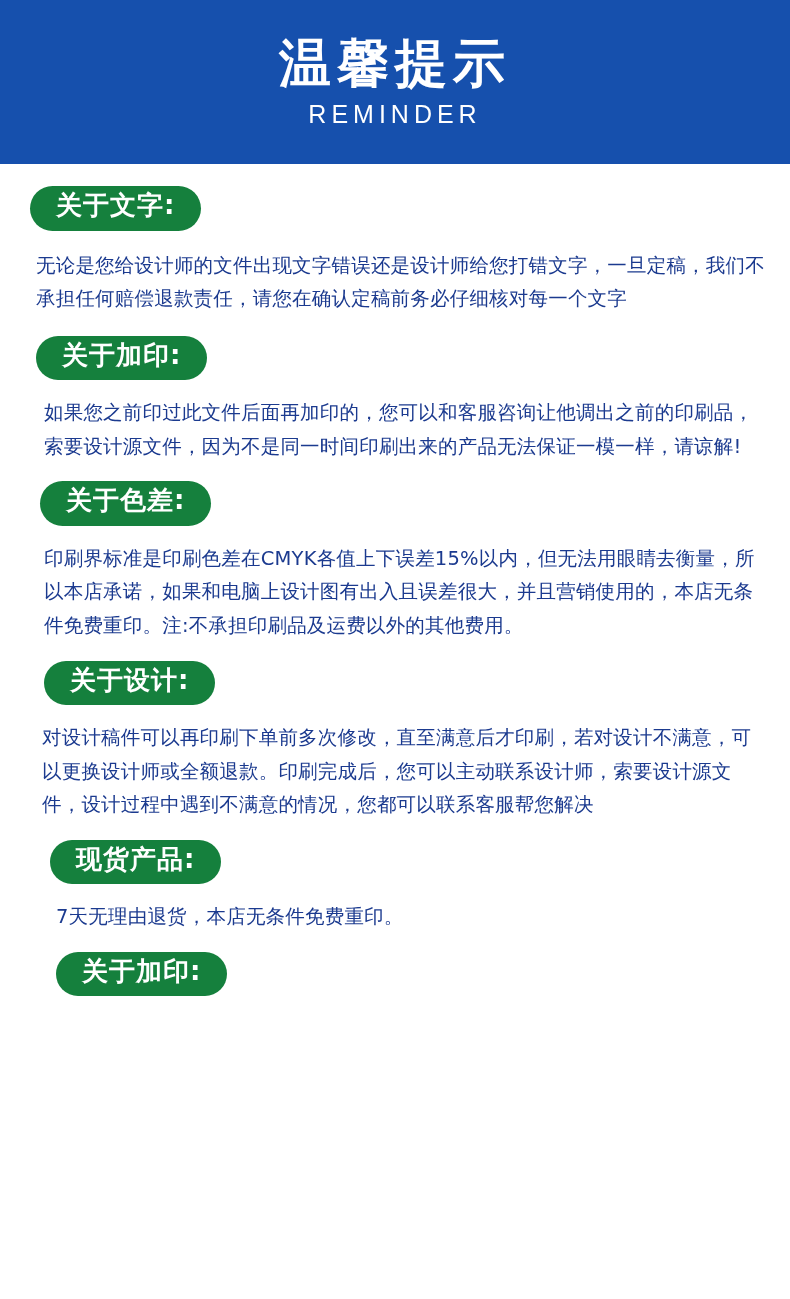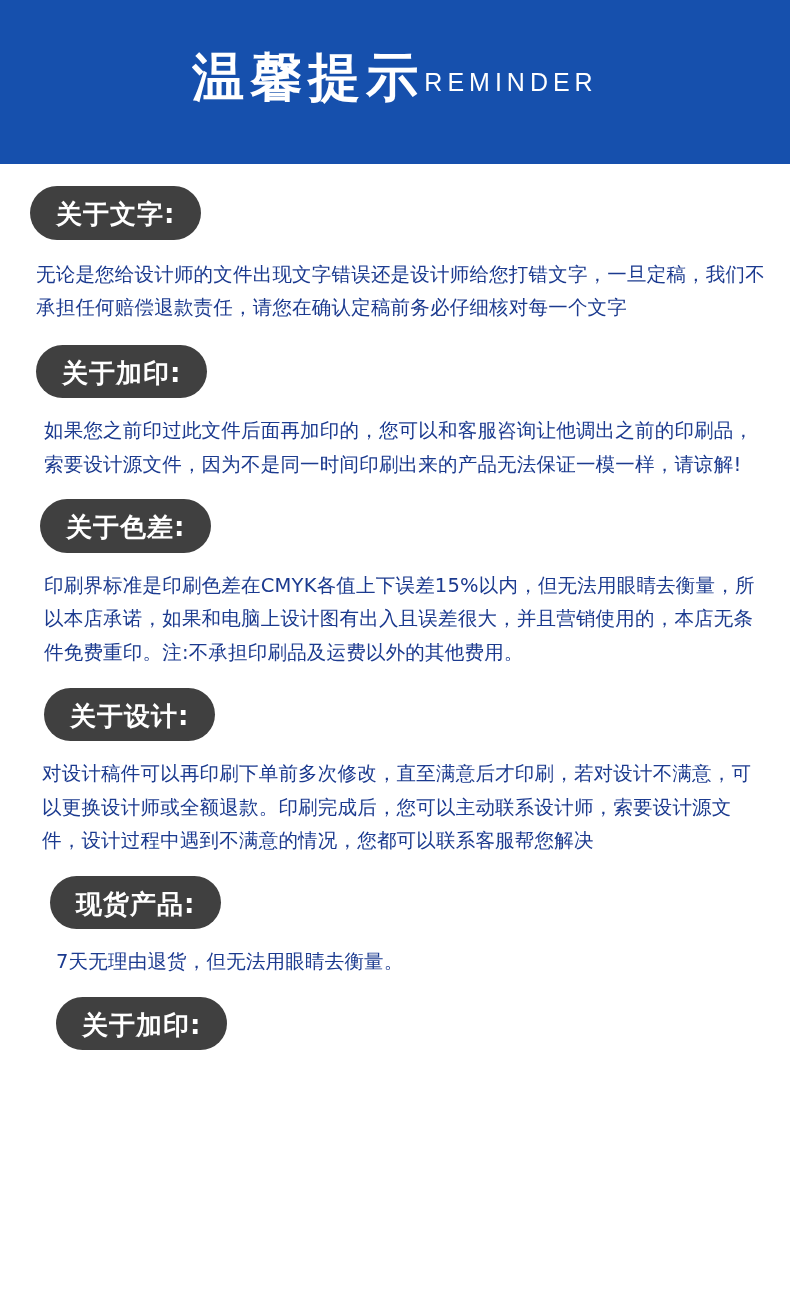--- a/index.html
+++ b/index.html
@@ -18,20 +18,21 @@
     width: 790px;
     height: 1299px;
     background: #ffffff;
     box-sizing: border-box;
   }
   .banner {
     width: 790px;
     height: 164px;
     background: #1650ad;
     display: flex;
+    flex-direction: column;
     align-items: center;
     justify-content: center;
     box-sizing: border-box;
   }
   .banner-title {
     color: #ffffff;
     font-size: 52px;
     font-weight: bold;
     letter-spacing: 6px;
     line-height: 1.1;
@@ -46,26 +47,26 @@
     font-family: "Liberation Sans", sans-serif;
   }
   .content {
     padding: 22px 0 10px 0;
   }
   .section {
     margin-bottom: 4px;
   }
   .pill {
     display: inline-block;
-    background: #404040;
+    background: #15803d;
     color: #ffffff;
     font-size: 26px;
     font-weight: bold;
     border-radius: 28px;
-    padding: 14px 26px 11px 26px;
+    padding: 5px 26px 11px 26px;
     margin-left: 36px;
     line-height: 1.1;
     letter-spacing: 1px;
     font-family: "DejaVu Sans", "Liberation Sans", sans-serif;
   }
   .body-text {
     color: #1b3a8f;
     font-size: 19.5px;
     line-height: 1.72;
     margin: 16px 22px 18px 42px;
@@ -113,21 +114,21 @@
       <div class="body-text">印刷界标准是印刷色差在CMYK各值上下误差15%以内，但无法用眼睛去衡量，所以本店承诺，如果和电脑上设计图有出入且误差很大，并且营销使用的，本店无条件免费重印。注:不承担印刷品及运费以外的其他费用。</div>
     </div>
 
     <div class="section sec-4">
       <div class="pill">关于设计:</div>
       <div class="body-text">对设计稿件可以再印刷下单前多次修改，直至满意后才印刷，若对设计不满意，可以更换设计师或全额退款。印刷完成后，您可以主动联系设计师，索要设计源文件，设计过程中遇到不满意的情况，您都可以联系客服帮您解决</div>
     </div>
 
     <div class="section sec-5">
       <div class="pill">现货产品:</div>
-      <div class="body-text">7天无理由退货，但无法用眼睛去衡量。</div>
+      <div class="body-text">7天无理由退货，本店无条件免费重印。</div>
     </div>
 
     <div class="section sec-6">
       <div class="pill">关于加印:</div>
     </div>
 
   </div>
 </div>
 
 </body></html>

